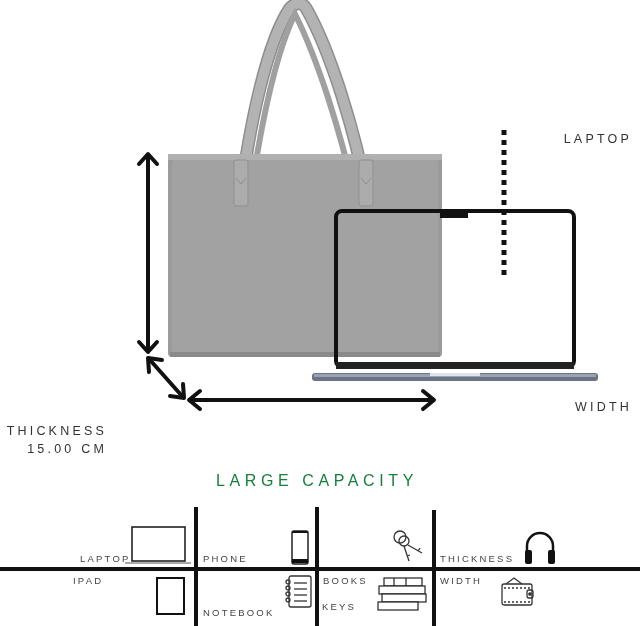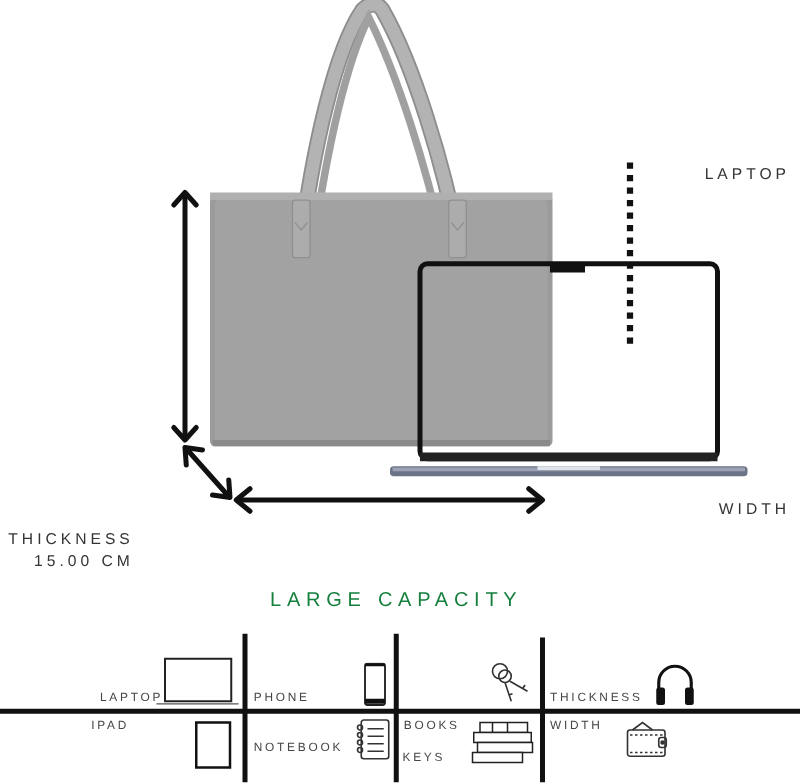--- a/index.html
+++ b/index.html
@@ -86,21 +86,21 @@
 <div class="abs" style="left:194px;top:507px;width:4px;height:119px;background:#111;"></div>
 <div class="abs" style="left:315px;top:507px;width:4px;height:119px;background:#111;"></div>
 <div class="abs" style="left:432px;top:510px;width:4px;height:116px;background:#111;"></div>
 
 <div class="abs small" style="left:80px;top:553px;">LAPTOP</div>
 <div class="abs small" style="left:203px;top:553px;text-align:right;">PHONE</div>
 <div class="abs small" style="left:322px;top:553px;margin-top:48px;">KEYS</div>
 <div class="abs small" style="left:440px;top:553px;">THICKNESS</div>
 
 <div class="abs small" style="left:63px;top:575px;margin-left:10px;">IPAD</div>
-<div class="abs small" style="left:203px;top:593px;">NOTEBOOK</div>
+<div class="abs small" style="left:203px;top:607px;">NOTEBOOK</div>
 <div class="abs small" style="left:323px;top:575px;text-align:right;">BOOKS</div>
 <div class="abs small" style="left:440px;top:575px;">WIDTH</div>
 
 <svg class="abs" style="left:125px;top:525px;" width="66" height="40">
   <rect x="7" y="2" width="53" height="34" fill="#fff" stroke="#222" stroke-width="1.6"></rect>
   <line x1="0" y1="38" x2="66" y2="38" stroke="#555" stroke-width="1"></line>
 </svg>
 <svg class="abs" style="left:290px;top:530px;" width="20" height="36">
   <rect x="2" y="1" width="16" height="33" rx="2" fill="#fff" stroke="#222" stroke-width="1.5"></rect>
   <rect x="2" y="29" width="16" height="4" fill="#111"></rect>

